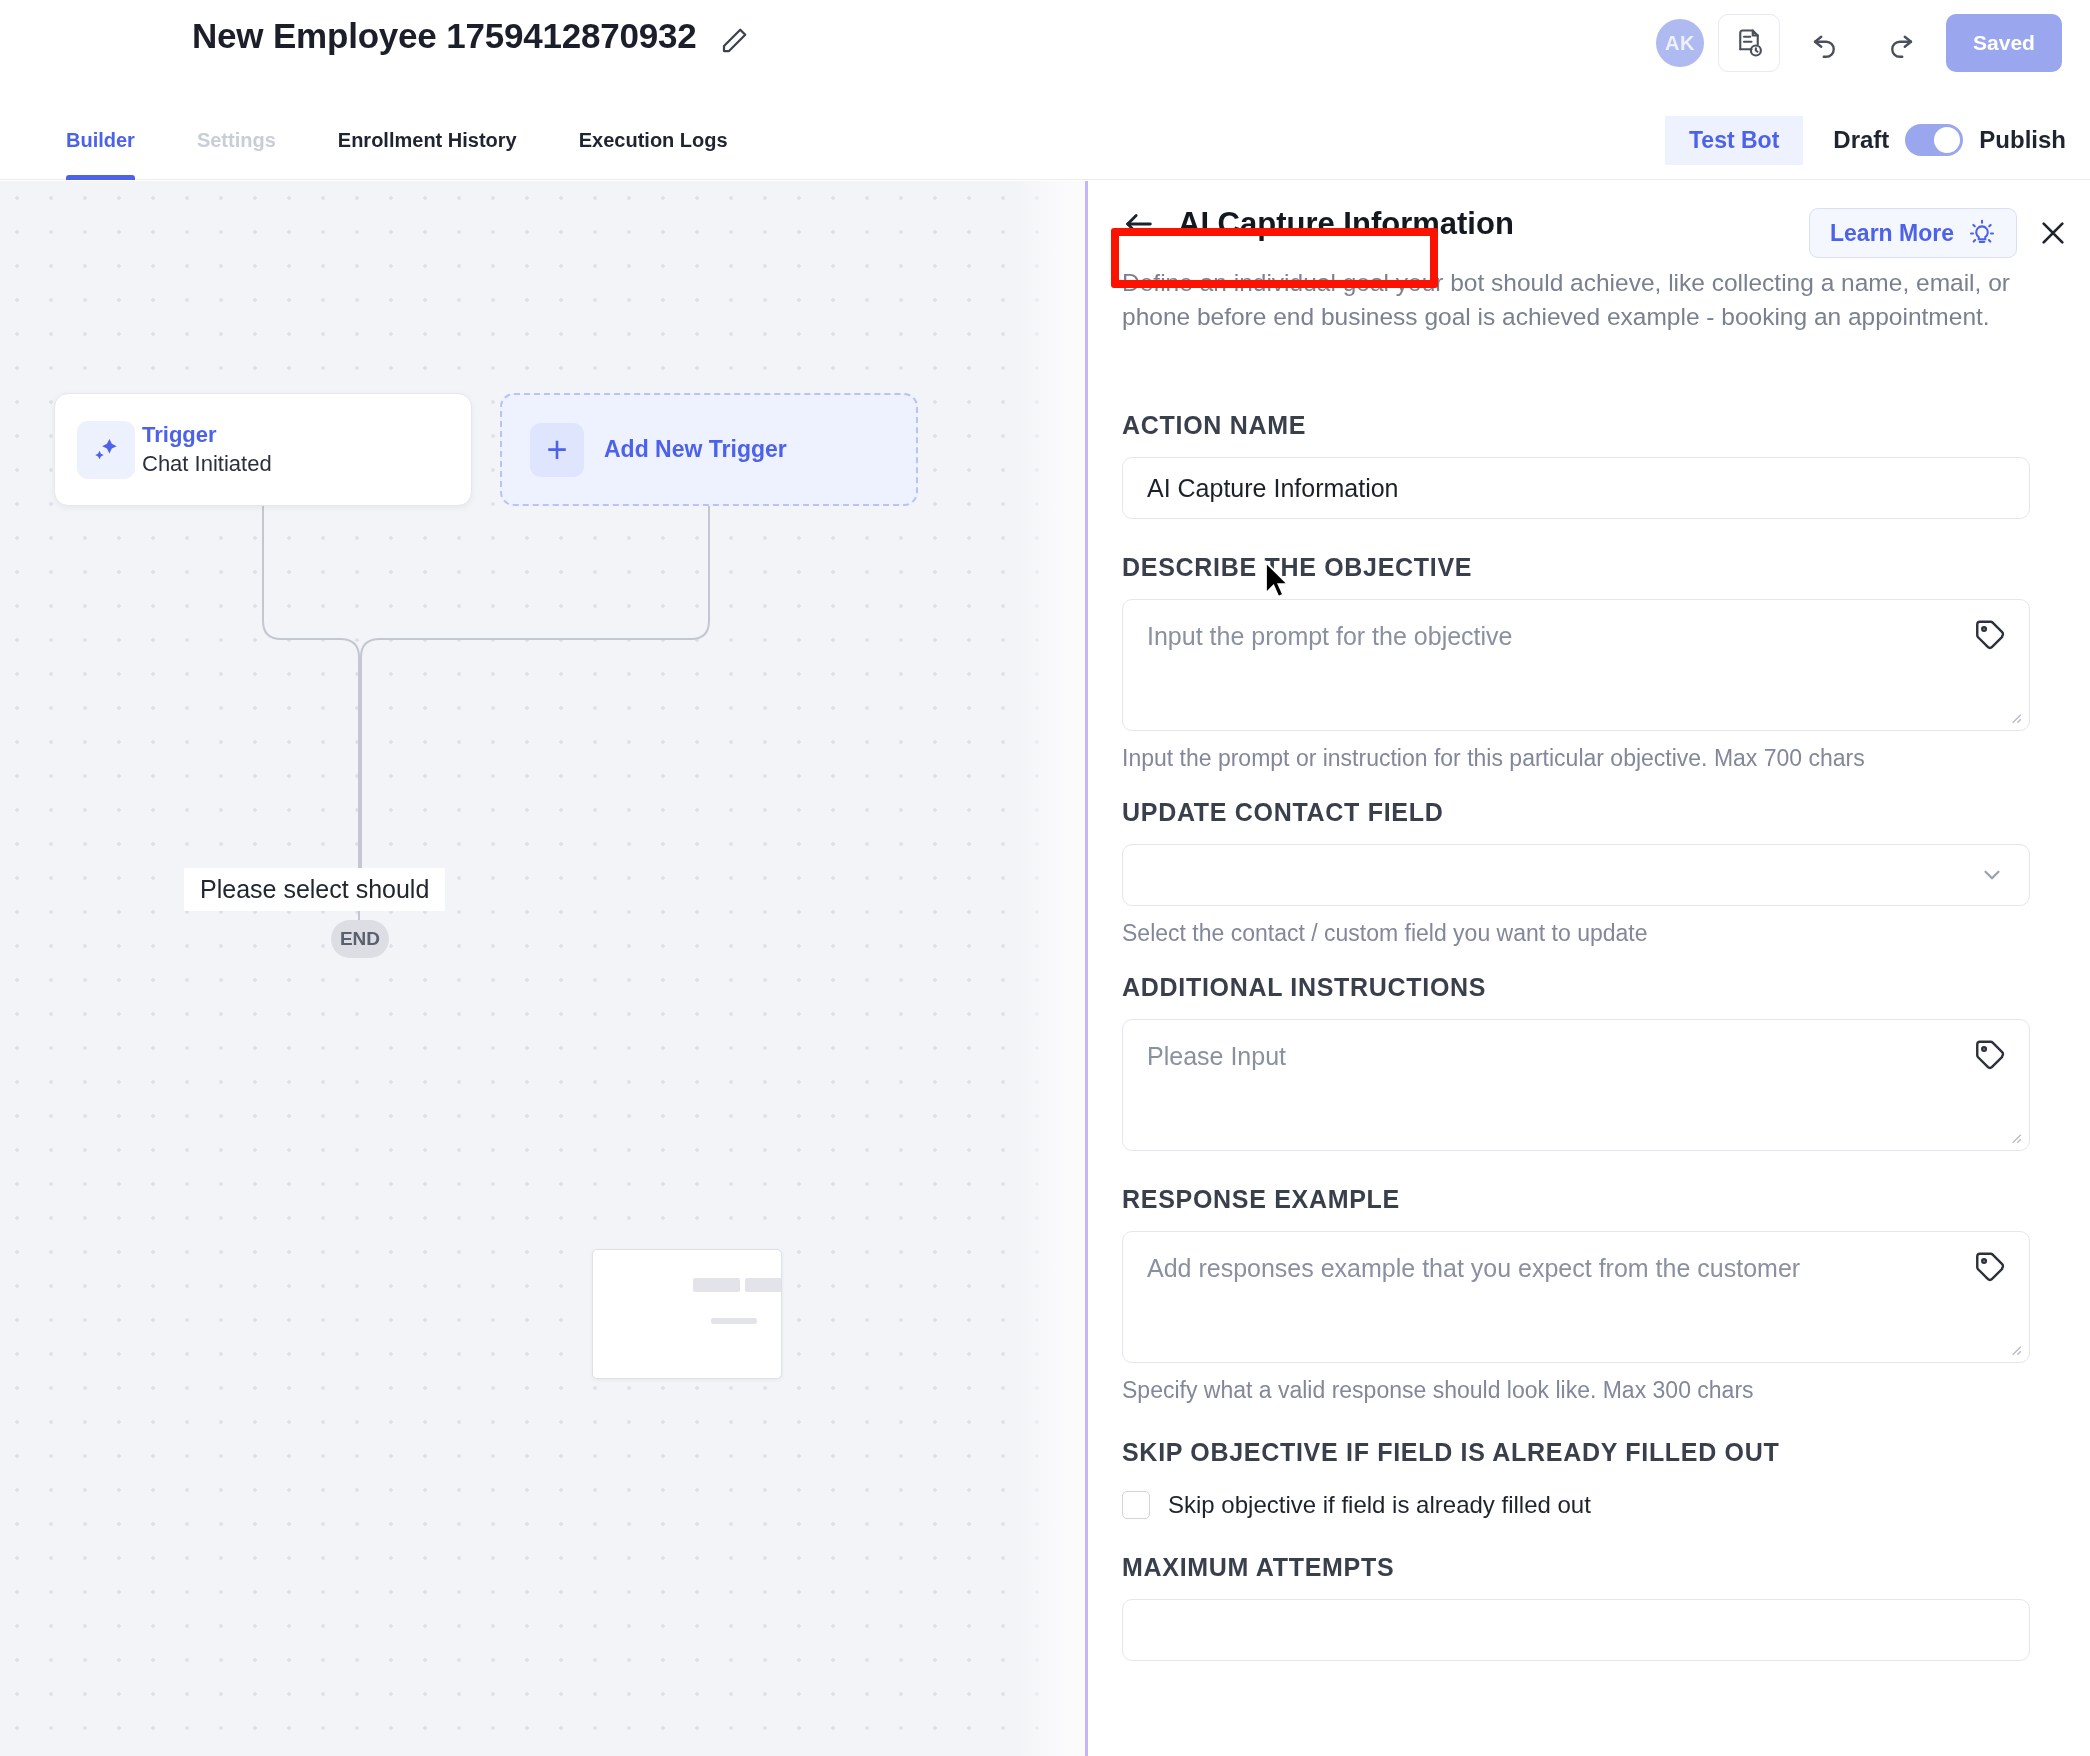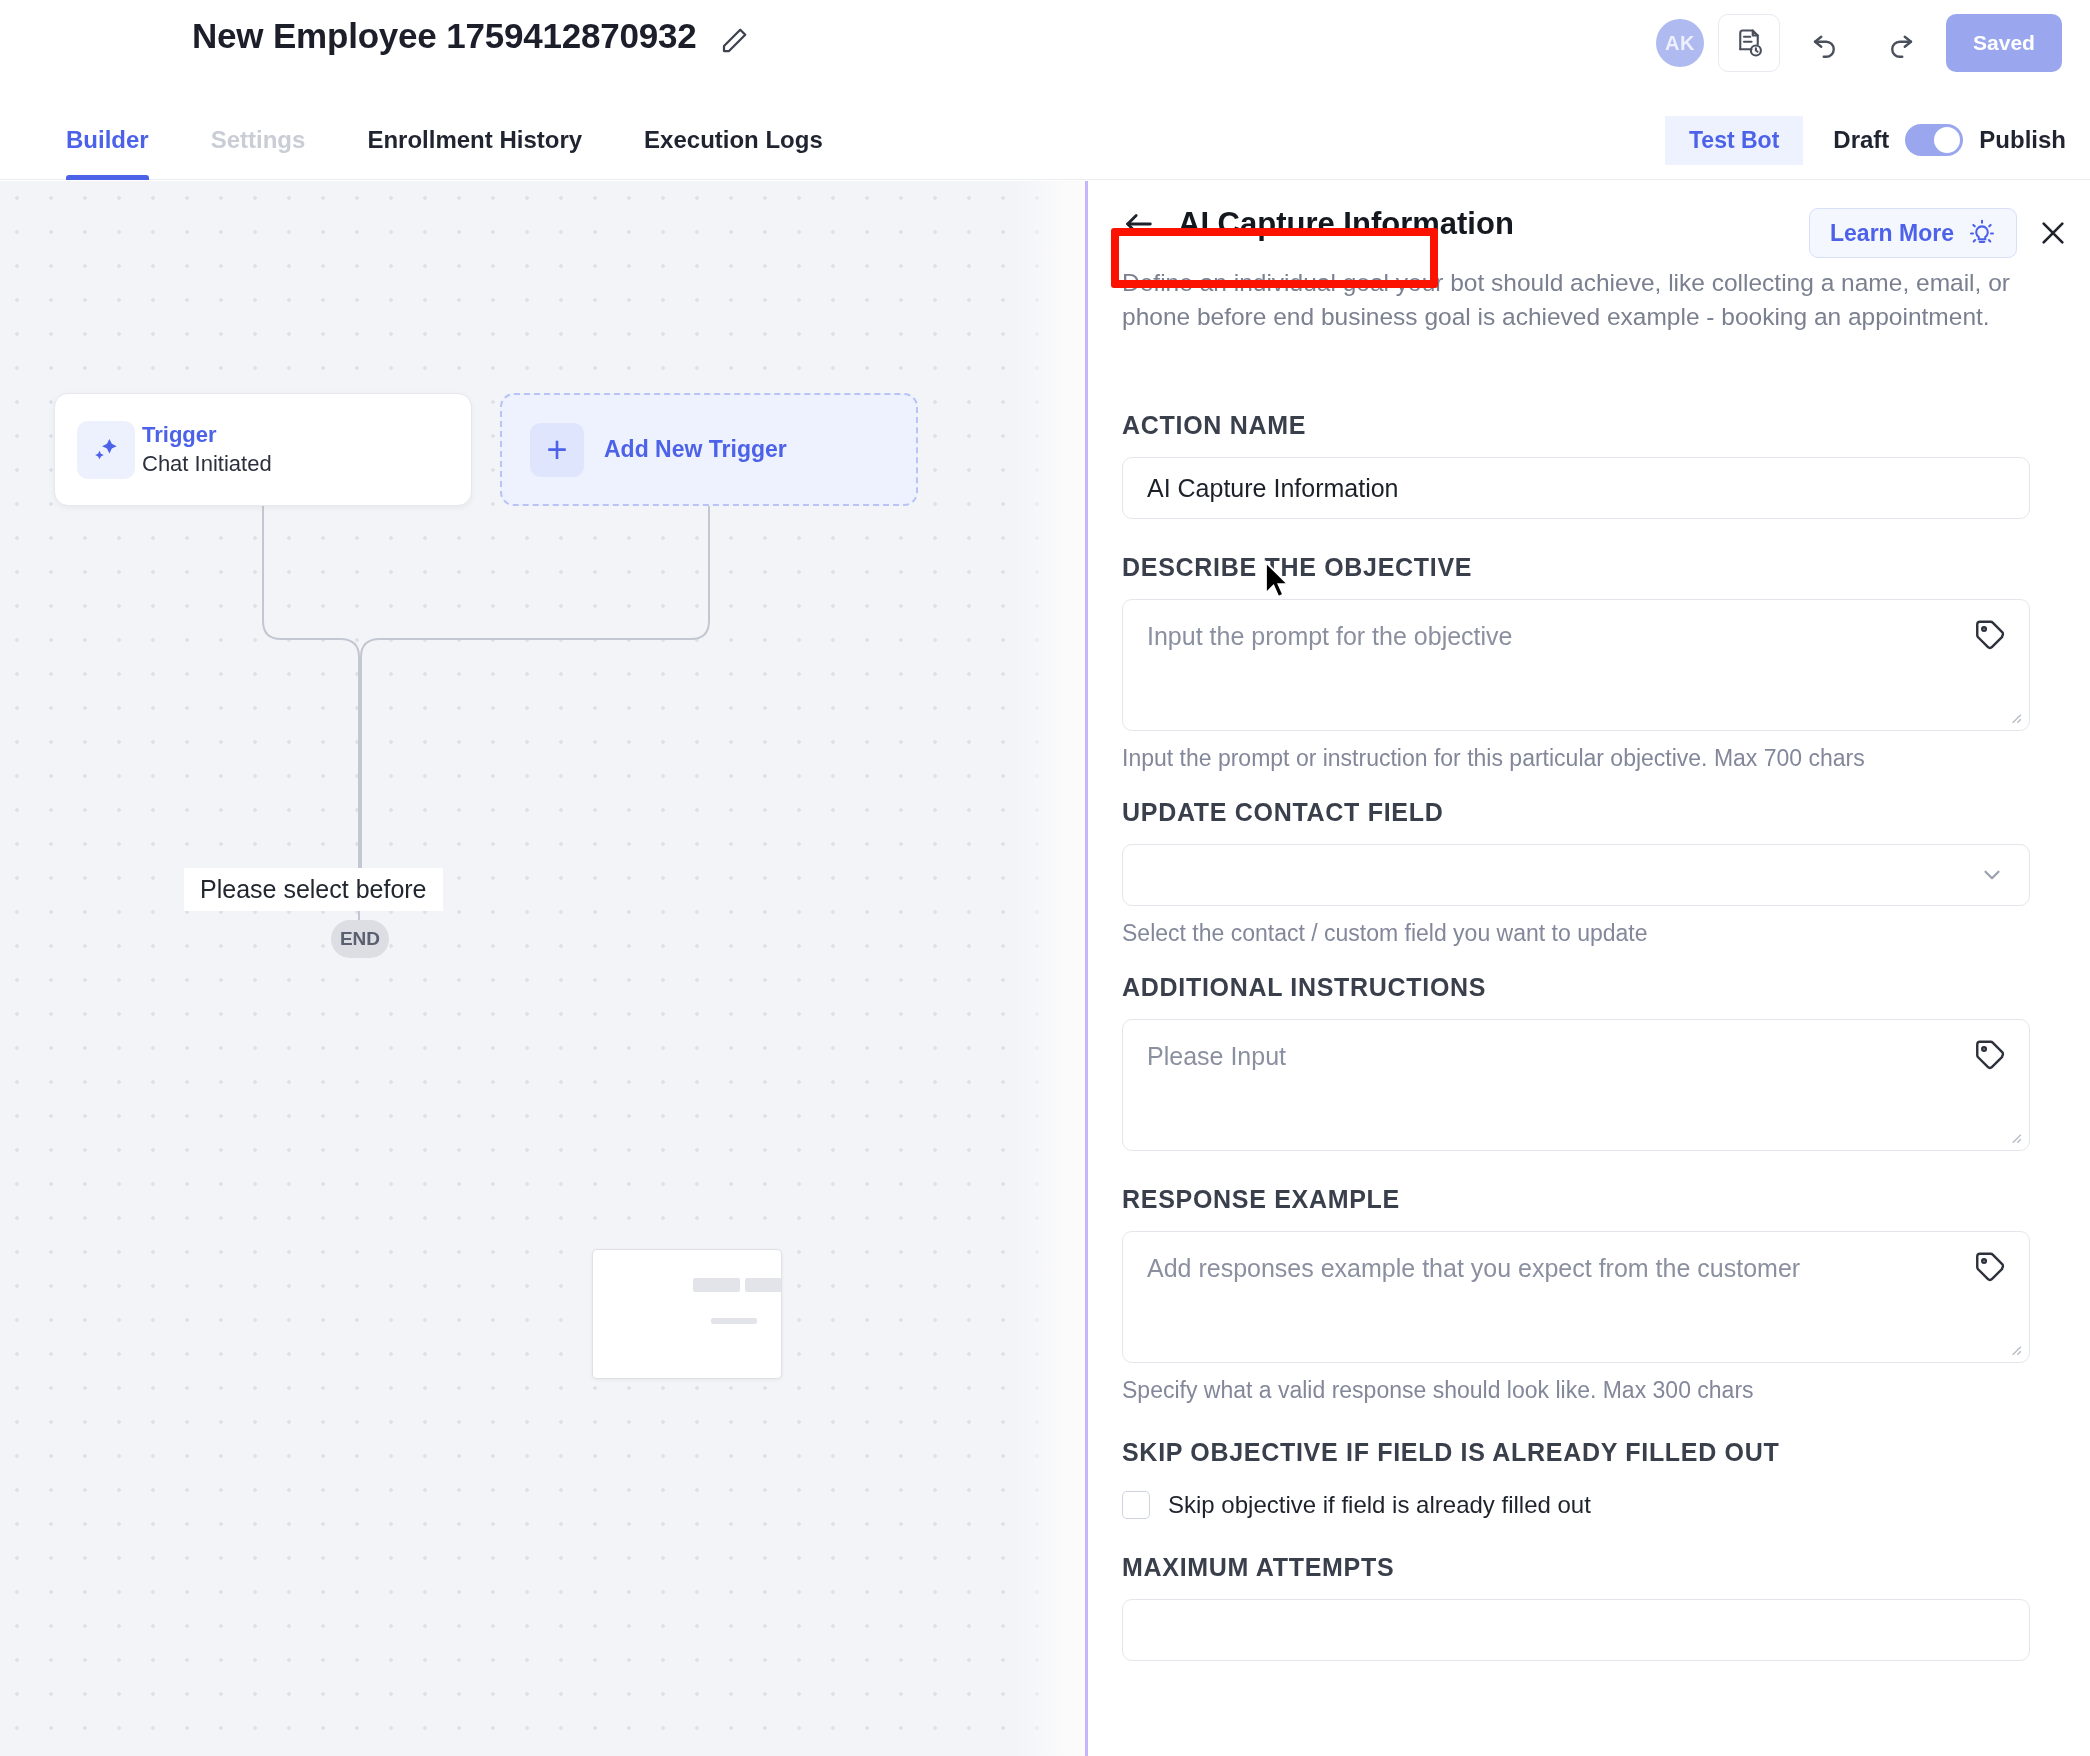--- a/index.html
+++ b/index.html
@@ -56,21 +56,21 @@
   
   .tabbar {
     position: absolute; left: 0; top: 100px; width: 2090px; height: 80px;
     background: #ffffff; border-bottom: 1px solid #ebedf1;
   }
   .tabs {
     position: absolute; left: 66px; top: 0; height: 80px;
     display: flex; align-items: center; gap: 62px;
   }
   .tab {
-    font-size: 24px; font-weight: 600; color: #1f2430;
+    font-size: 20px; font-weight: 600; color: #1f2430;
     height: 80px; display: flex; align-items: center;
     position: relative; cursor: pointer; white-space: nowrap;
   }
   .tab.active { color: #4c62e8; }
   .tab.active::after {
     content: ""; position: absolute; left: 0; right: 0; bottom: 0;
     height: 5px; background: #4c62e8; border-radius: 3px 3px 0 0;
   }
   .tab.disabled { color: #c9cdd6; }
 
@@ -343,21 +343,21 @@
       <span class="node-kind">Trigger</span>
       <span class="node-name">Chat Initiated</span>
     </div>
   </div>
 
   <div class="node-addtrigger">
     <div class="plus-box">+</div>
     <span class="addtrigger-label">Add New Trigger</span>
   </div>
 
-  <div class="select-action">Please select before</div>
+  <div class="select-action">Please select should</div>
   <div class="end-pill">END</div>
 
   <div class="minimap">
     <div class="mm-bar mm1"></div>
     <div class="mm-bar mm2"></div>
     <div class="mm-bar mm3"></div>
   </div>
 
   <div class="canvas-fade"></div>
 </div>

